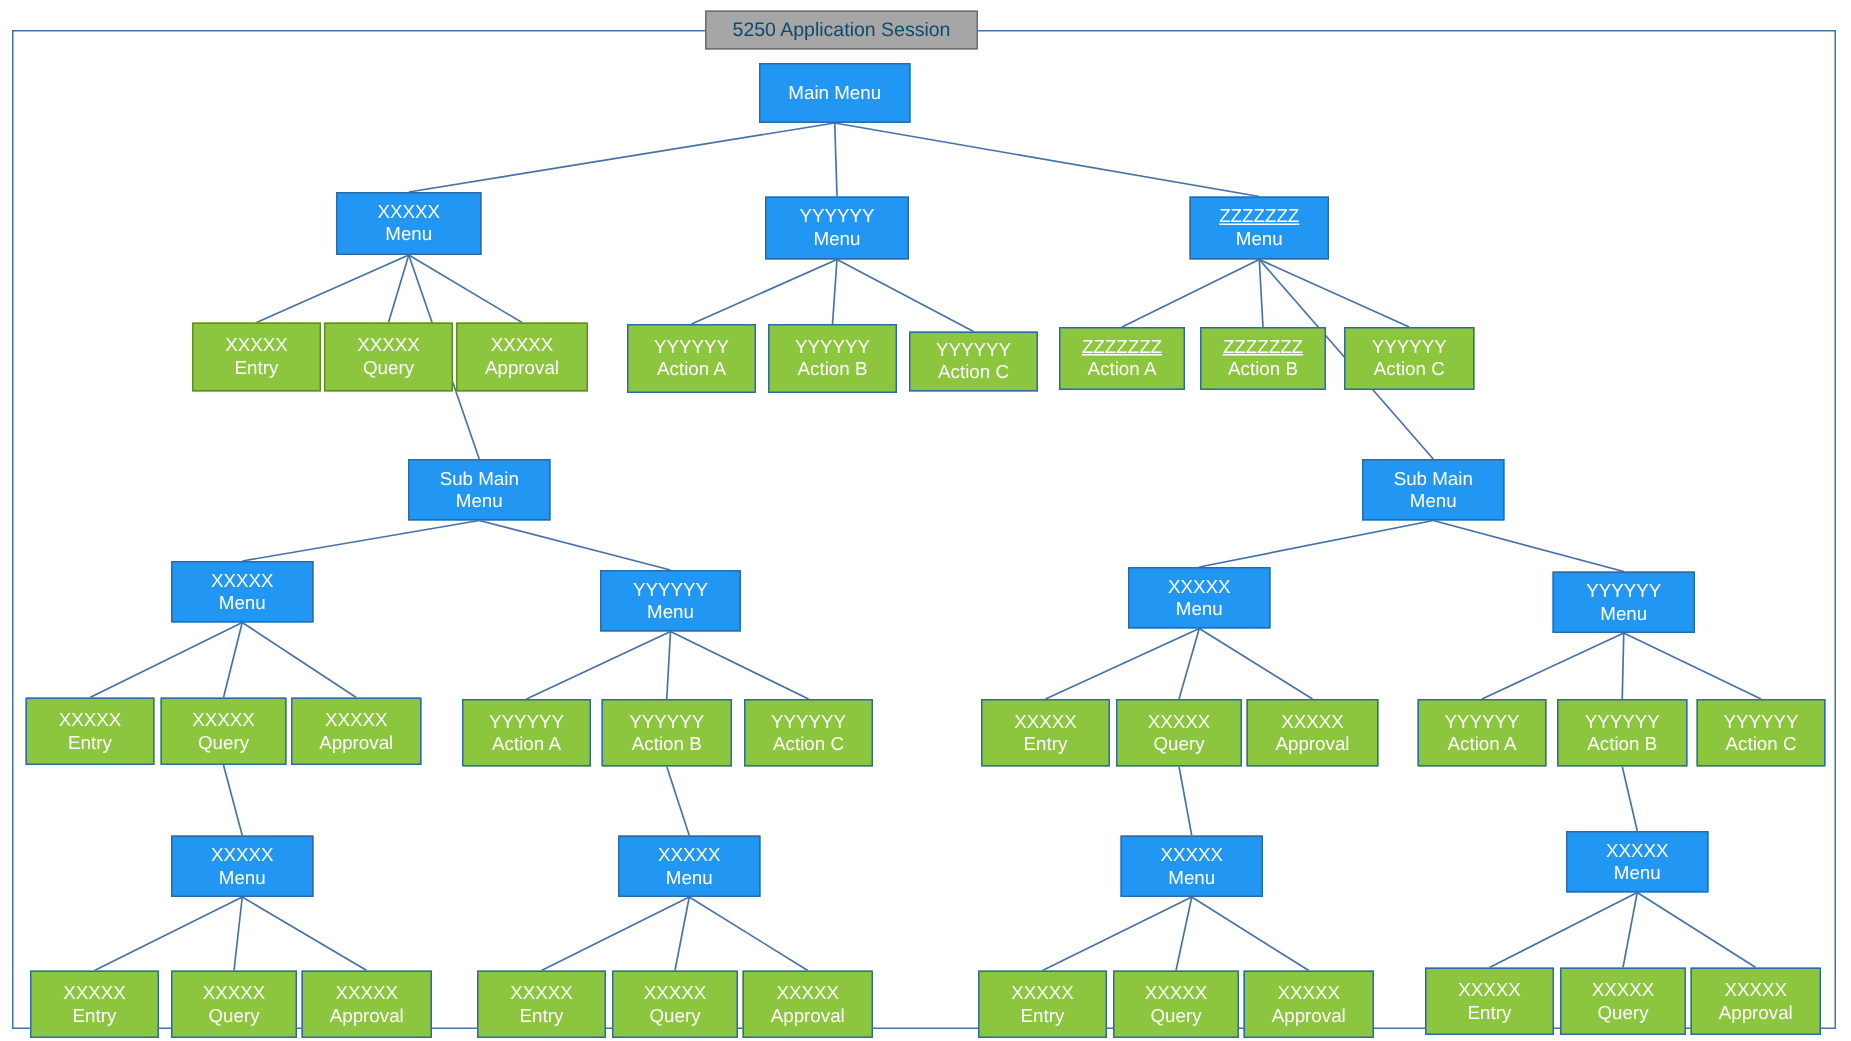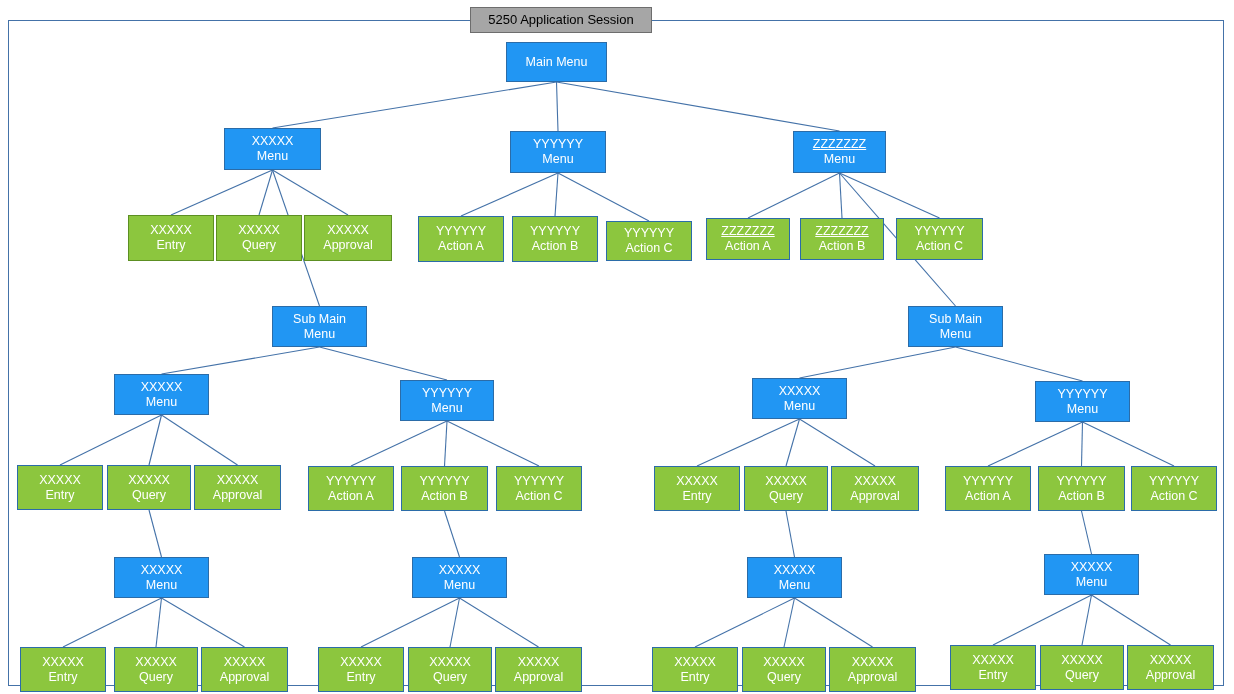--- a/index.html
+++ b/index.html
@@ -11,21 +11,21 @@
   #canvas{position:absolute;left:0;top:0;width:1234px;height:694px;}
 
   
   .session-frame{
     position:absolute;left:8px;top:20px;width:1216px;height:666px;
     border:1px solid #4472a8;box-sizing:border-box;background:transparent;
   }
   .session-title{
     position:absolute;left:470px;top:7px;width:182px;height:26px;
     background:#a6a6a6;border:1px solid #6d6d6d;box-sizing:border-box;
-    color:#000000;font-size:13px;line-height:24px;text-align:center;
+    color:#0c4a6e;font-size:13px;line-height:24px;text-align:center;
     white-space:nowrap;z-index:40;
   }
 
   
   svg#links{position:absolute;left:0;top:0;width:1234px;height:694px;z-index:5;}
   svg#links line{stroke:#4472a8;stroke-width:1.1;}
 
   
   .node{
     position:absolute;box-sizing:border-box;z-index:20;

